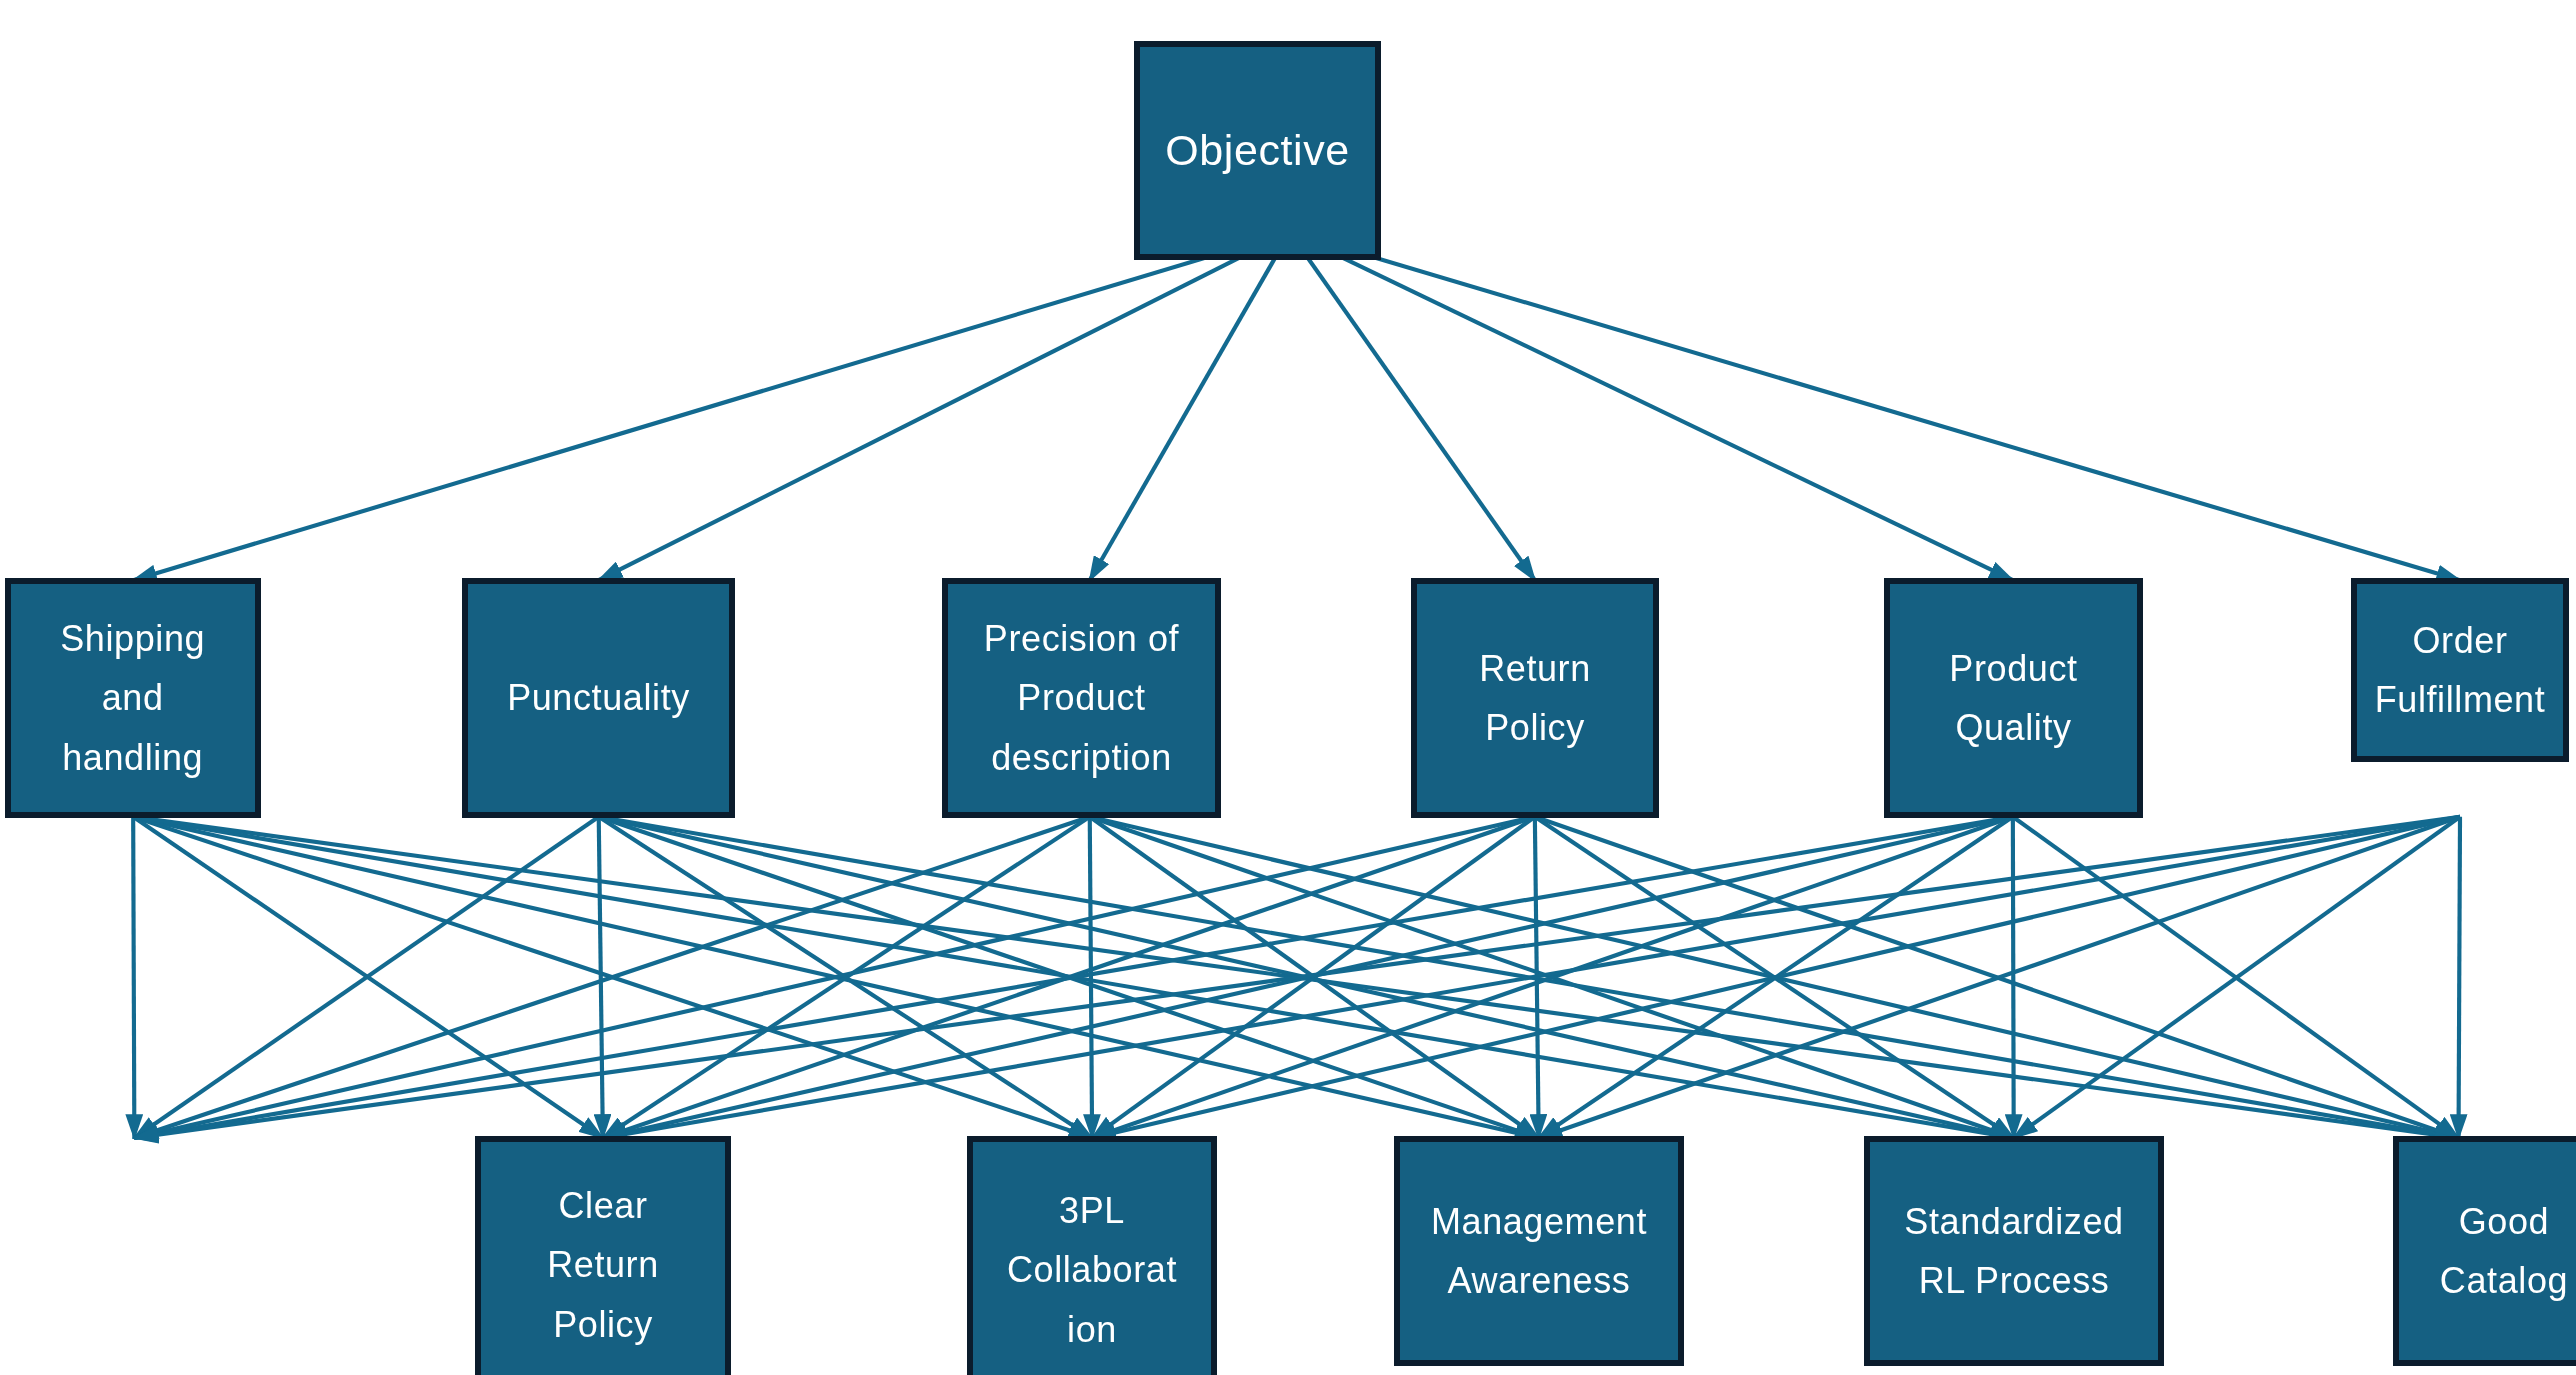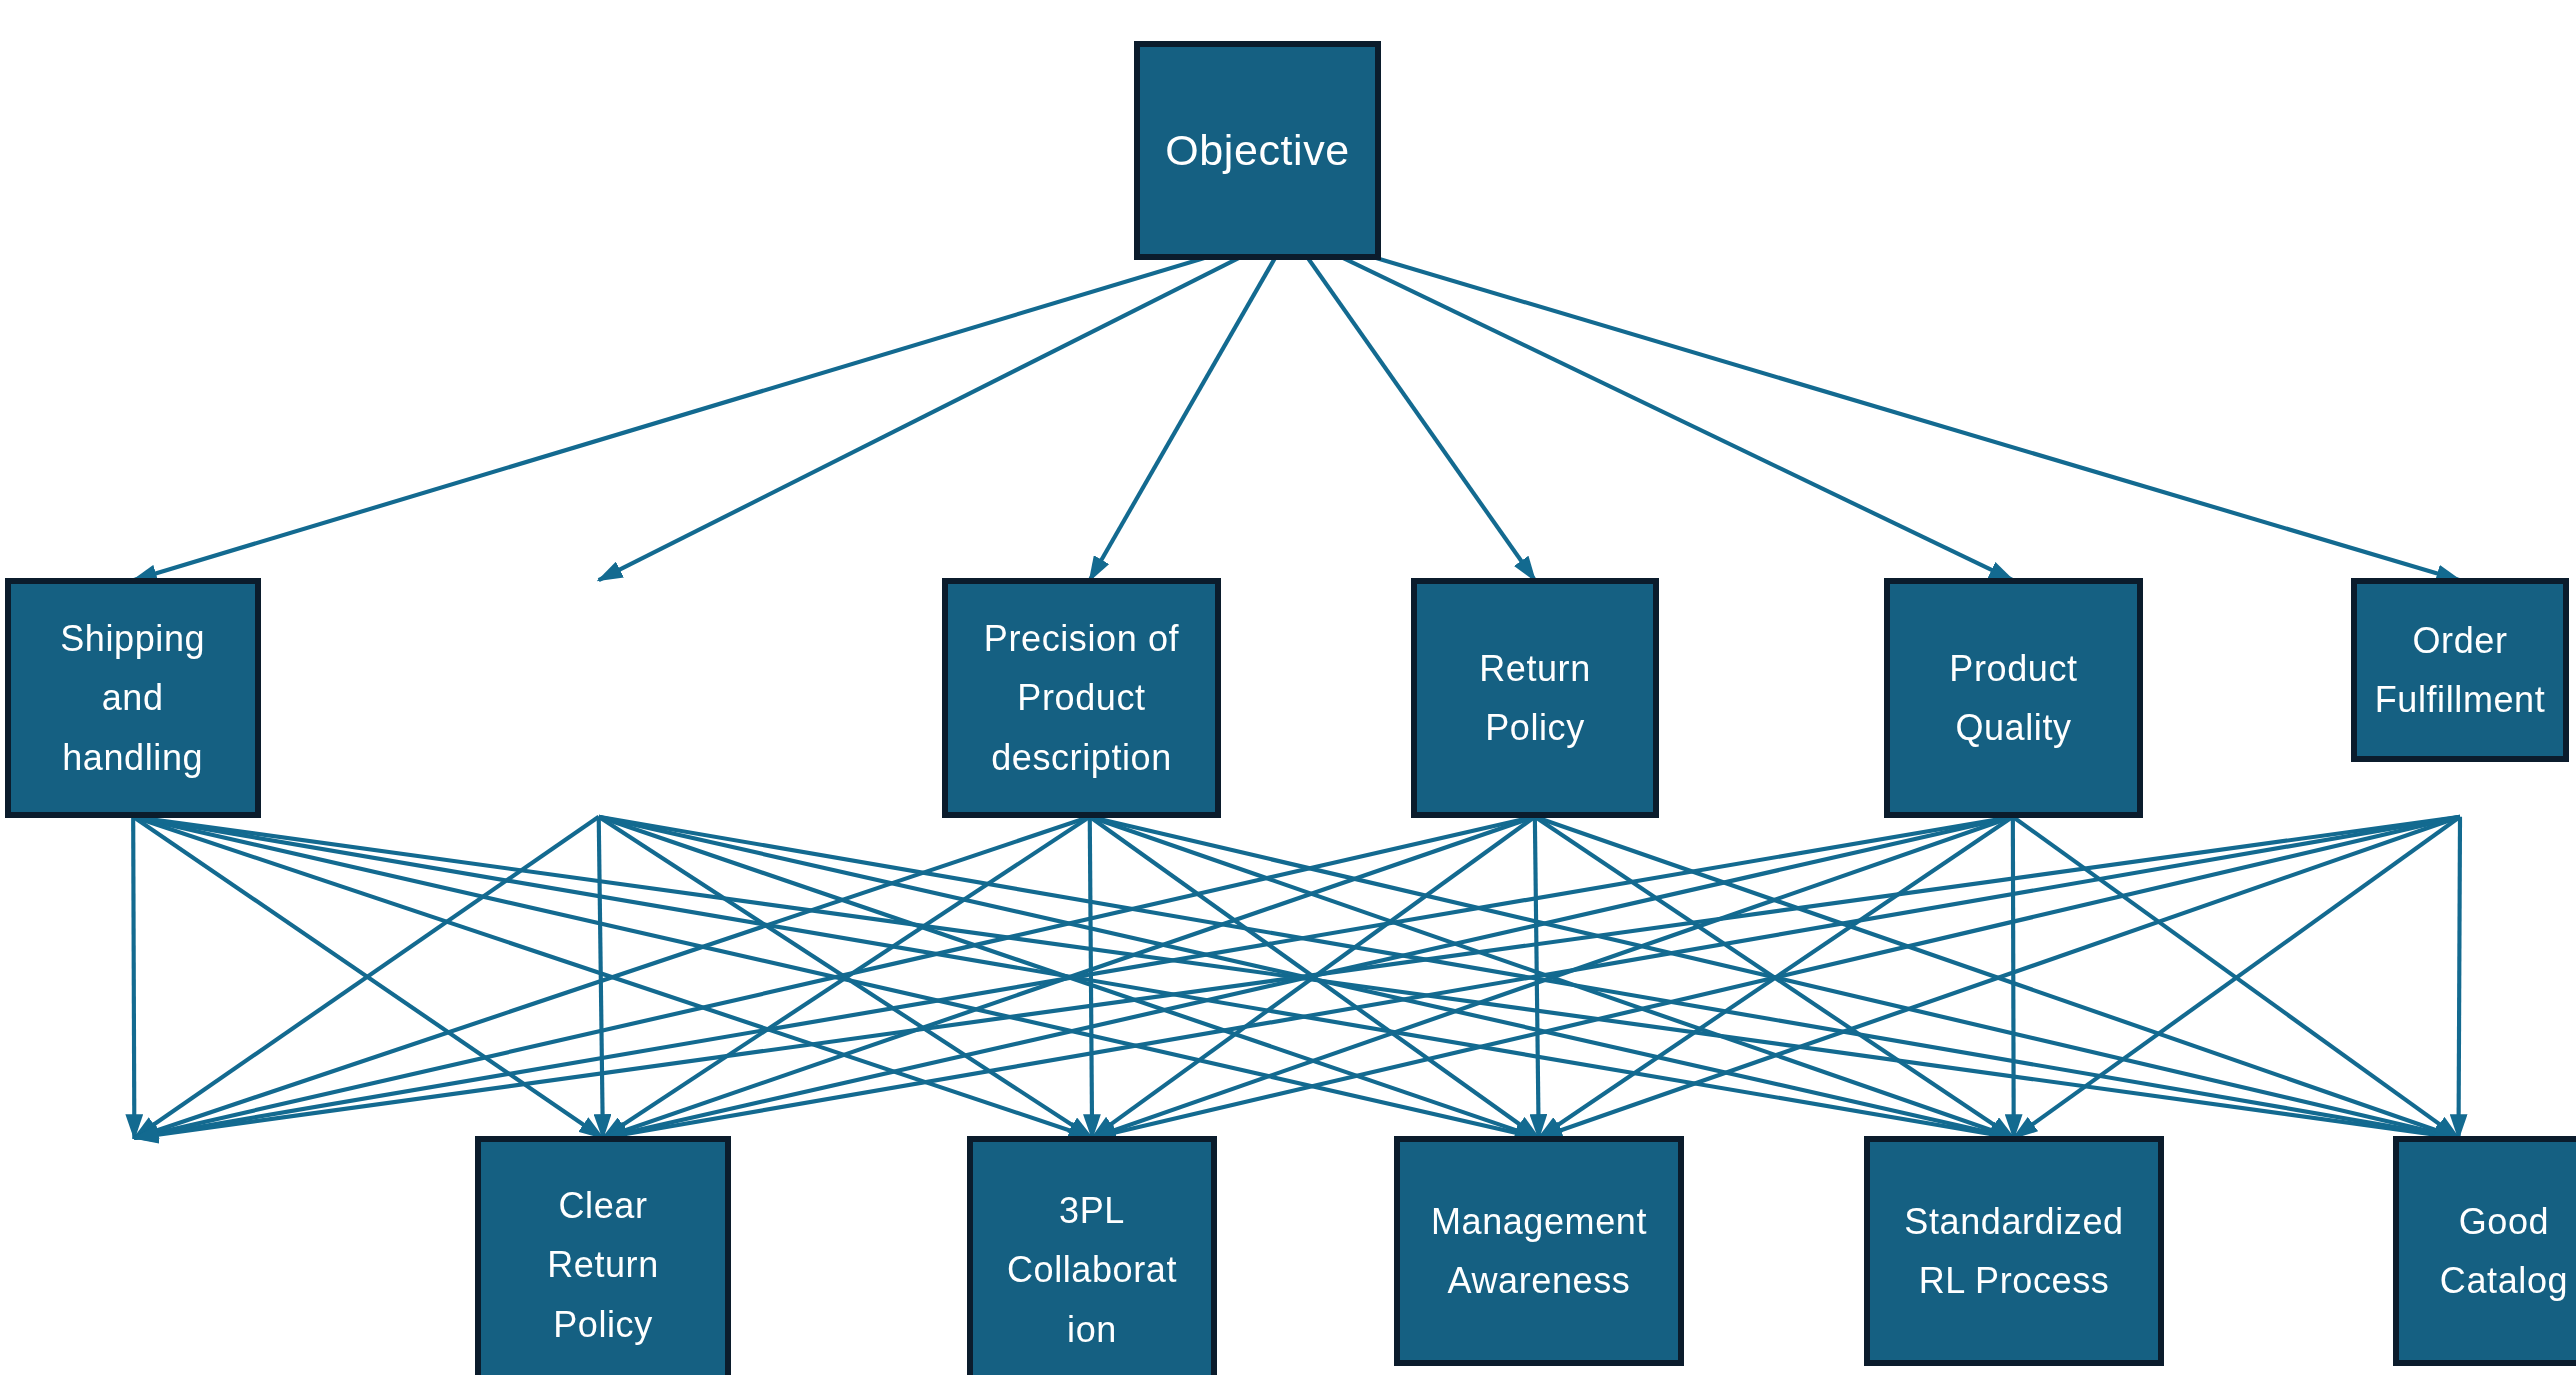--- a/index.html
+++ b/index.html
@@ -107,20 +107,25 @@
   </div>
 
   <div class="node" style="left:4.7px; top:578px; width:256px; height:240px;">
     <div class="label">
       <span class="line">Shipping</span>
       <span class="line">and</span>
       <span class="line">handling</span>
     </div>
   </div>
 
+  <div class="node" style="left:462px; top:578px; width:273px; height:240px;">
+    <div class="label">
+      <span class="line">Punctuality</span>
+    </div>
+  </div>
 
   <div class="node" style="left:942px; top:578px; width:279px; height:240px;">
     <div class="label">
       <span class="line">Precision of</span>
       <span class="line">Product</span>
       <span class="line">description</span>
     </div>
   </div>
 
   <div class="node" style="left:1411px; top:578px; width:248px; height:240px;">

